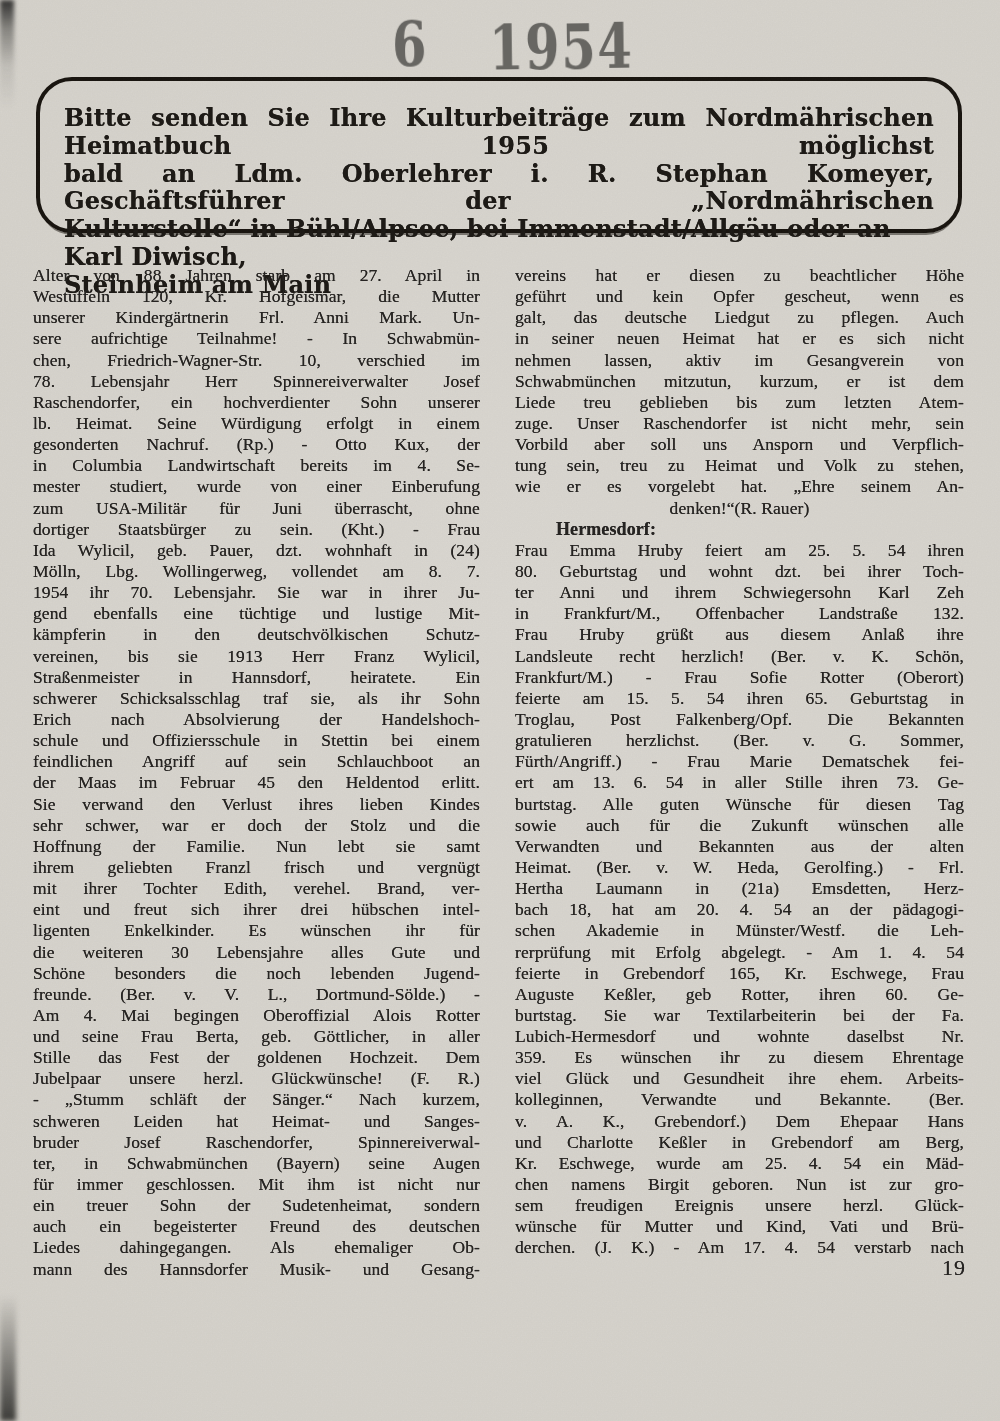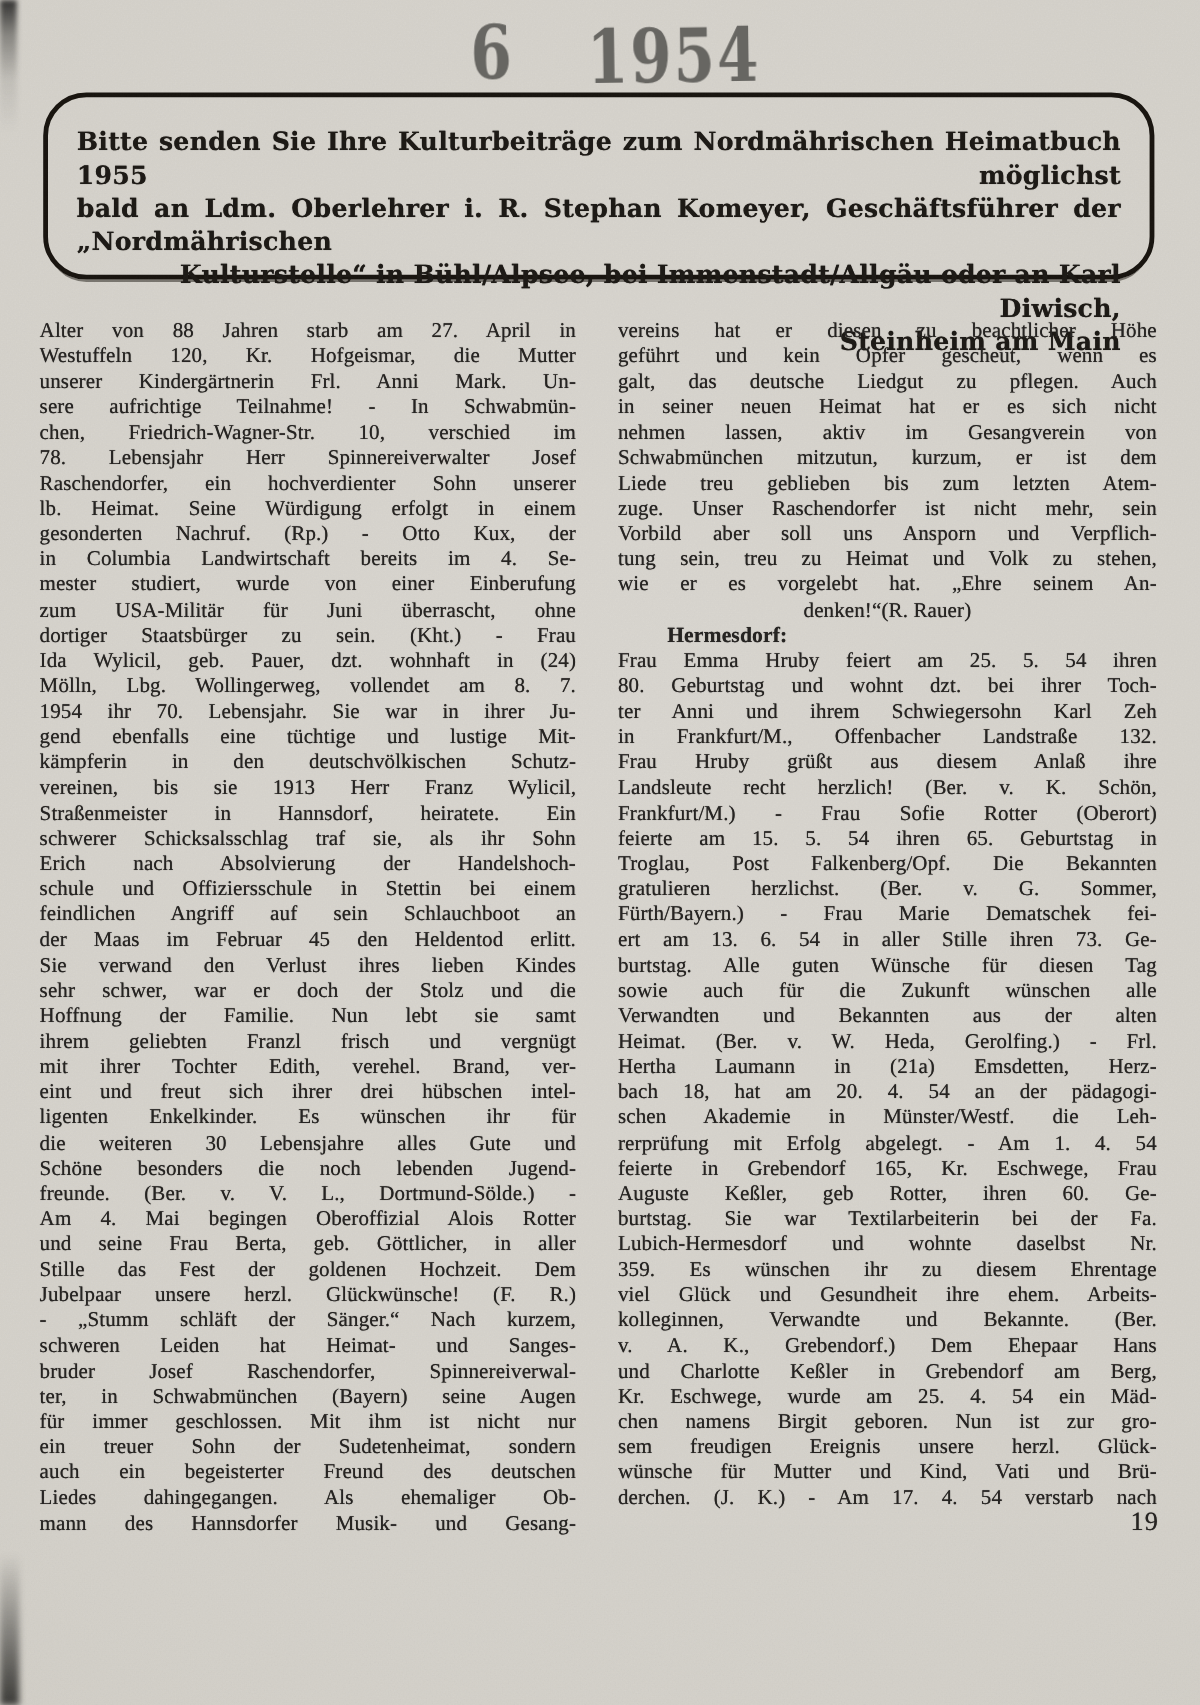--- a/index.html
+++ b/index.html
@@ -56,28 +56,28 @@
   .notice-box {
     position: absolute; left: 36px; top: 77px;
     width: 926px; height: 156px;
     box-sizing: border-box;
     border: 4px solid #17130e;
     border-radius: 36px;
     box-shadow: 0 6px 0 -4px rgba(28,24,18,.5);
     padding: 23px 24px 0;
     font-family: "DejaVu Serif", "Liberation Serif", serif;
     font-weight: bold;
-    font-size: 21px;
+    font-size: 24px;
     line-height: 27.8px;
     letter-spacing: .2px;
     color: #1b1814;
     text-shadow: 0 0 .6px rgba(27,24,20,.85);
   }
   .notice-line.justify { text-align: justify; text-align-last: justify; }
-  .notice-line.center  { text-align: right; }
+  .notice-line.center  { text-align: left; }
   
   .col {
     position: absolute; top: 265px;
     font-size: 17.5px;
     line-height: 21.15px;
     text-shadow: 0 0 .6px rgba(36,34,32,.85);
     letter-spacing: .1px;
   }
   .col-left  { left: 33px;  width: 447px; }
   .col-right { left: 515px; width: 449px; }
@@ -186,21 +186,21 @@
       <div class="bline just">Frau Emma Hruby feiert am 25. 5. 54 ihren</div>
       <div class="bline just">80. Geburtstag und wohnt dzt. bei ihrer Toch-</div>
       <div class="bline just">ter Anni und ihrem Schwiegersohn Karl Zeh</div>
       <div class="bline just">in Frankfurt/M., Offenbacher Landstraße 132.</div>
       <div class="bline just">Frau Hruby grüßt aus diesem Anlaß ihre</div>
       <div class="bline just">Landsleute recht herzlich! (Ber. v. K. Schön,</div>
       <div class="bline just">Frankfurt/M.) - Frau Sofie Rotter (Oberort)</div>
       <div class="bline just">feierte am 15. 5. 54 ihren 65. Geburtstag in</div>
       <div class="bline just">Troglau, Post Falkenberg/Opf. Die Bekannten</div>
       <div class="bline just">gratulieren herzlichst. (Ber. v. G. Sommer,</div>
-      <div class="bline just">Fürth/Bayern.) - Frau Marie Dematschek fei-</div>
+      <div class="bline just">Fürth/Angriff.) - Frau Marie Dematschek fei-</div>
       <div class="bline just">ert am 13. 6. 54 in aller Stille ihren 73. Ge-</div>
       <div class="bline just">burtstag. Alle guten Wünsche für diesen Tag</div>
       <div class="bline just">sowie auch für die Zukunft wünschen alle</div>
       <div class="bline just">Verwandten und Bekannten aus der alten</div>
       <div class="bline just">Heimat. (Ber. v. W. Heda, Gerolfing.) - Frl.</div>
       <div class="bline just">Hertha Laumann in (21a) Emsdetten, Herz-</div>
       <div class="bline just">bach 18, hat am 20. 4. 54 an der pädagogi-</div>
       <div class="bline just">schen Akademie in Münster/Westf. die Leh-</div>
       <div class="bline just">rerprüfung mit Erfolg abgelegt. - Am 1. 4. 54</div>
       <div class="bline just">feierte in Grebendorf 165, Kr. Eschwege, Frau</div>

